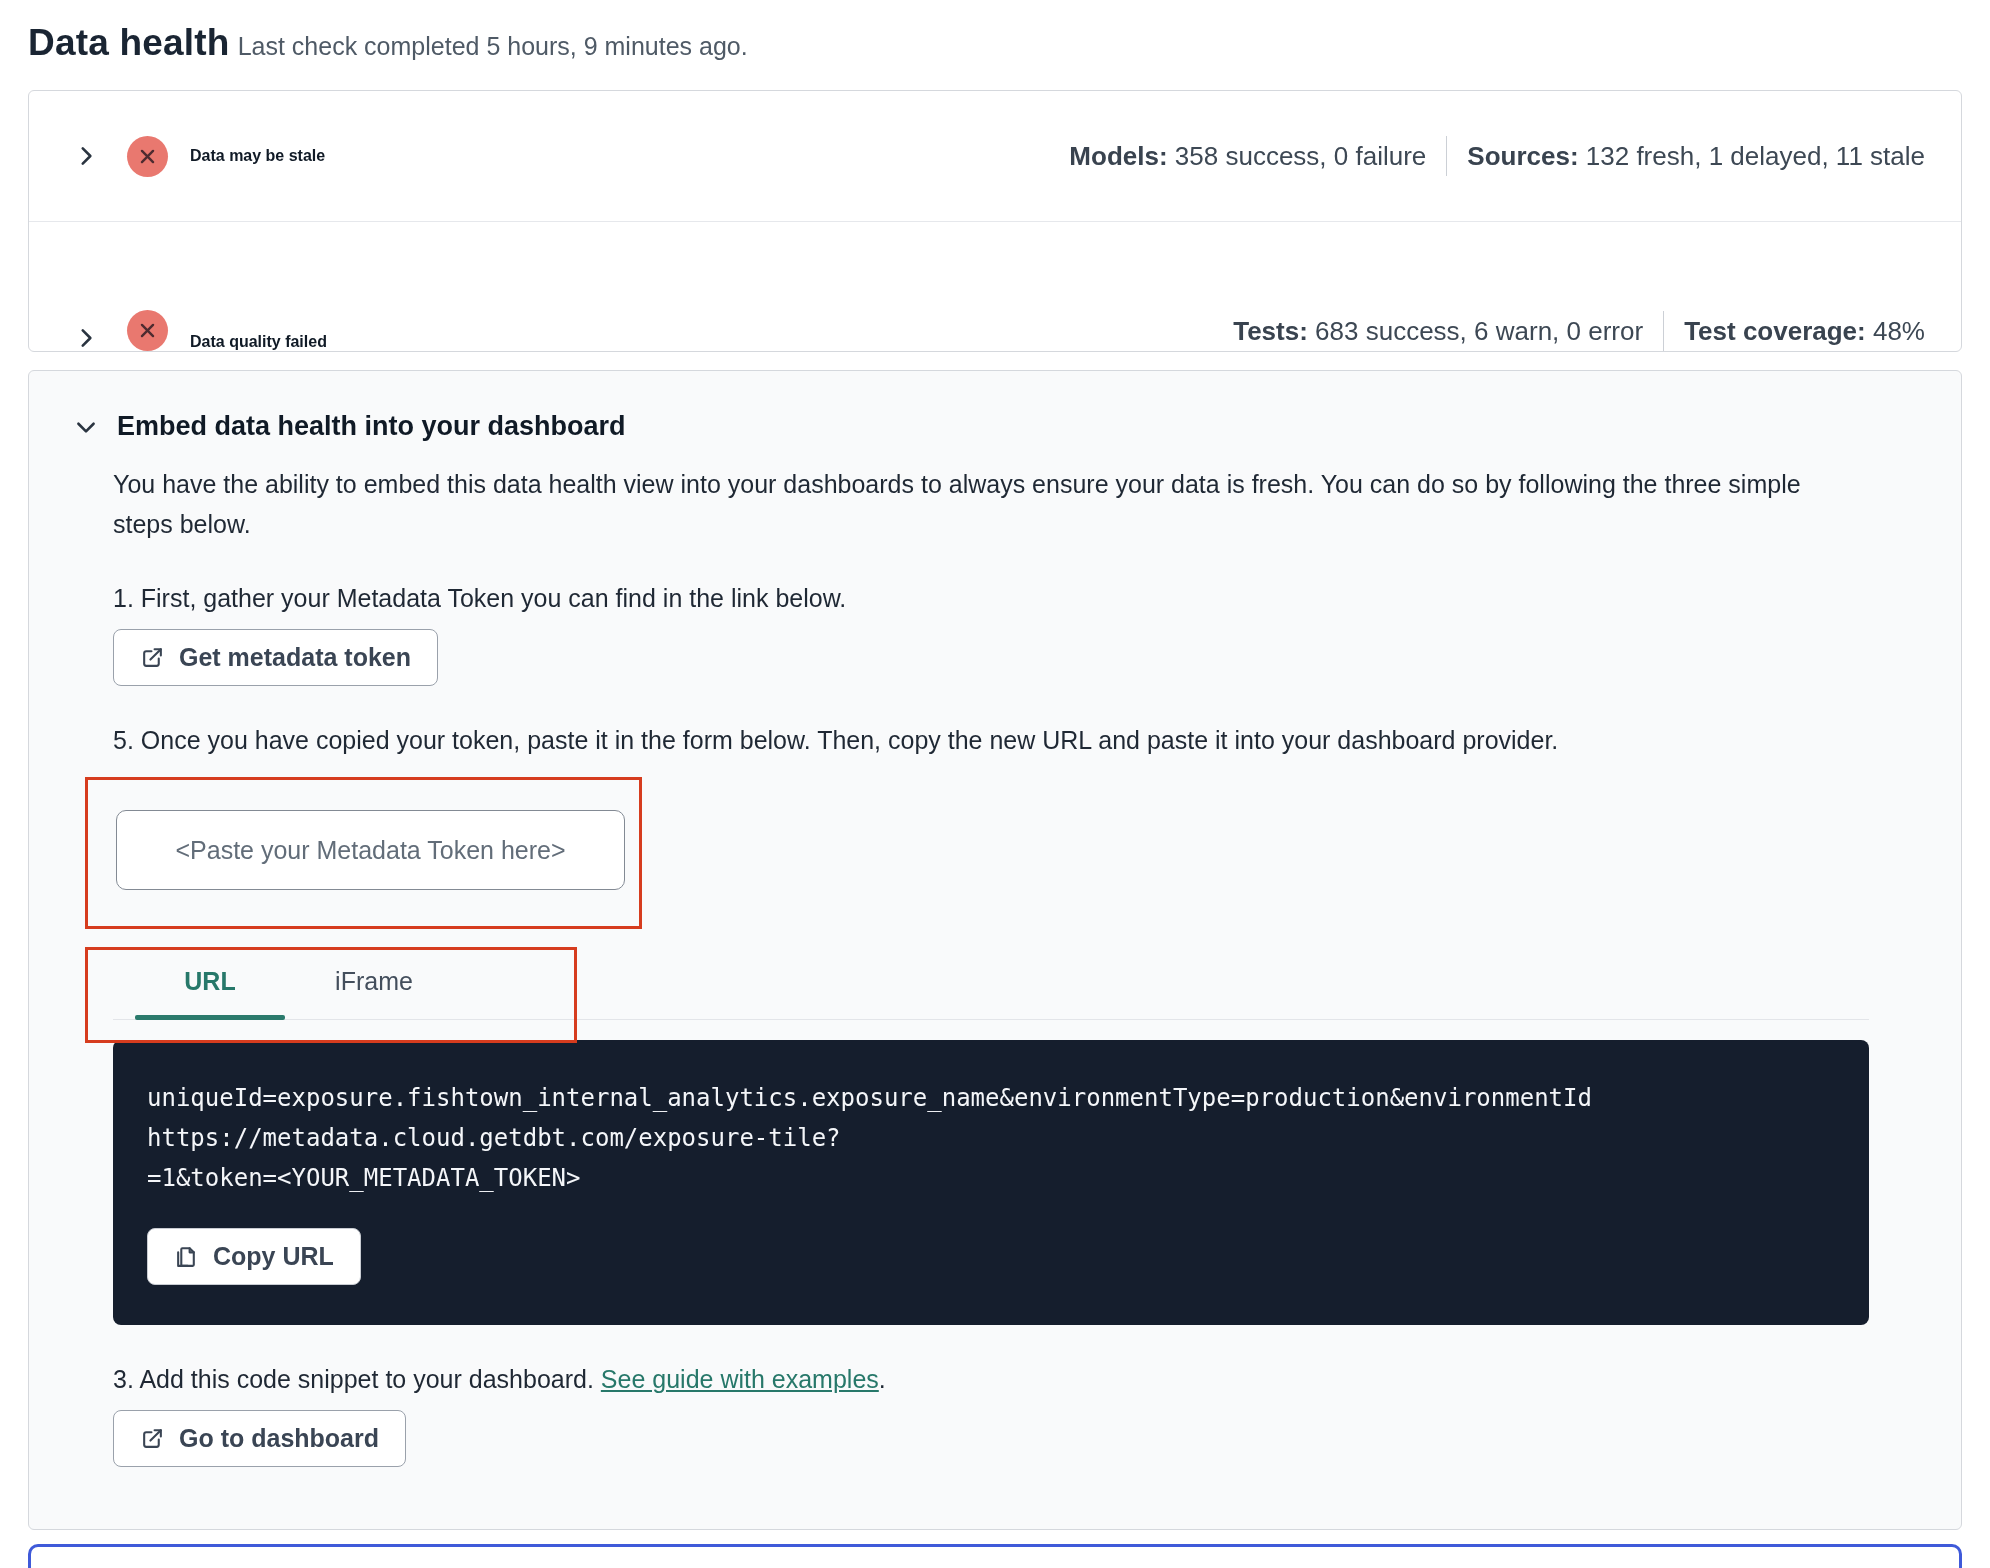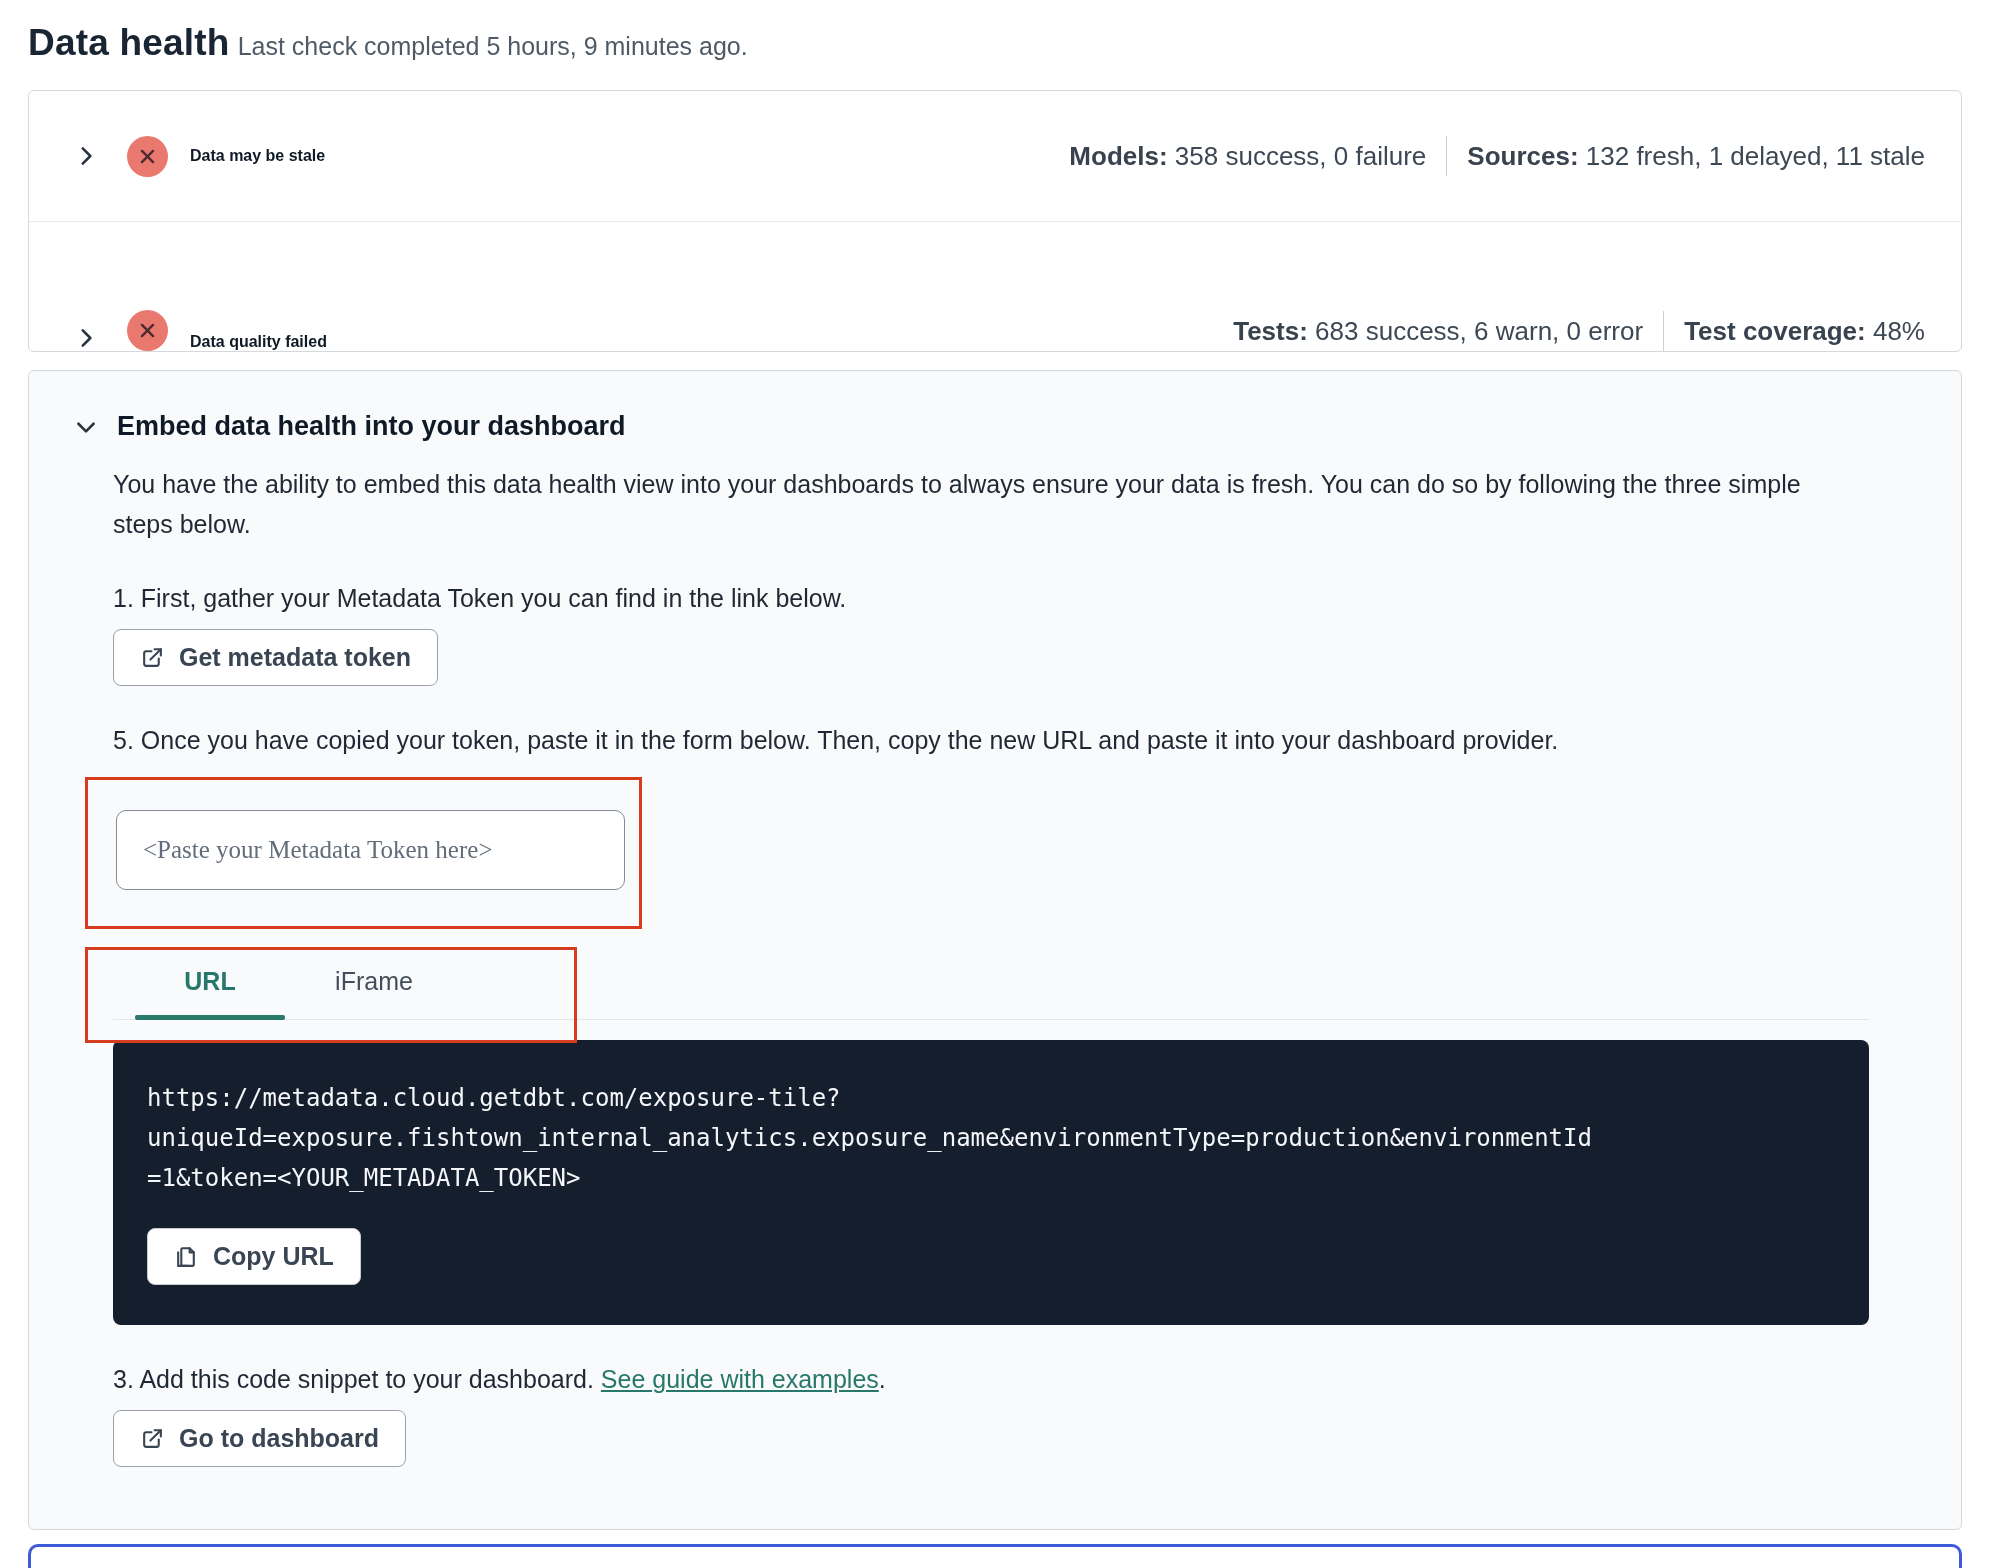--- a/index.html
+++ b/index.html
@@ -41,21 +41,21 @@
     font-family:"Liberation Sans","DejaVu Sans",sans-serif; }
   .btn svg { width:25px; height:25px; }
   .mt16 { margin-top:16px; }
 
   
   .annot { border:3px solid #d63c1e; }
   .annot-token { width:557px; margin:22px 0 0 -28px; padding:18px 0 36px 28px; }
   .field-label { font-size:22px; font-weight:700; color:#333d49; }
   .token-input { margin-top:12px; width:509px; height:80px; border:1.5px solid #838a94;
     border-radius:10px; background:#fff; padding:0 26px; font-size:25px; color:#3c4document652;
-    font-family:Liberation Serif, serif; outline:none; }
+    font-family:Liberation Sans, sans-serif; outline:none;text-align:center; }
   .token-input::placeholder { color:#626d79; opacity:1; }
 
   
   .tabs-wrap { position:relative; margin-top:24px; }
   .tabs-row { display:flex; border-bottom:1px solid #e3e5e9; }
   .tab { padding:14px 0 0 0; width:150px; text-align:center; font-size:25px; color:#434e5c;
     cursor:pointer; position:relative; height:66px; }
   .tab:first-child { margin-left:22px; }
   .tab + .tab { margin-left:14px; }
   .tab.active { color:#27786a; font-weight:700; }
@@ -164,22 +164,22 @@
             <span class="tab-underline"></span>
           </div>
           <div class="tab">
             <span>iFrame</span>
           </div>
         </div>
         <div class="annot annot-tabs"></div>
       </div>
 
       <div class="code-block">
+        <div class="code-line">uniqueId=exposure.fishtown_internal_analytics.exposure_name&amp;environmentType=production&amp;environmentId</div>
         <div class="code-line">https://metadata.cloud.getdbt.com/exposure-tile?</div>
-        <div class="code-line">uniqueId=exposure.fishtown_internal_analytics.exposure_name&amp;environmentType=production&amp;environmentId</div>
         <div class="code-line">=1&amp;token=&lt;YOUR_METADATA_TOKEN&gt;</div>
         <button class="btn copy-btn">
           <svg viewBox="0 0 24 24" fill="none" stroke="currentColor" stroke-width="2" stroke-linecap="round" stroke-linejoin="round">
               <path d="M8 4h7l4 4v12a1 1 0 0 1-1 1H8a1 1 0 0 1-1-1V5a1 1 0 0 1 1-1z"></path>
               <path d="M15 4v4h4"></path>
               <path d="M4 8v13h9"></path>
             </svg>
           <span>Copy URL</span>
         </button>
       </div>

